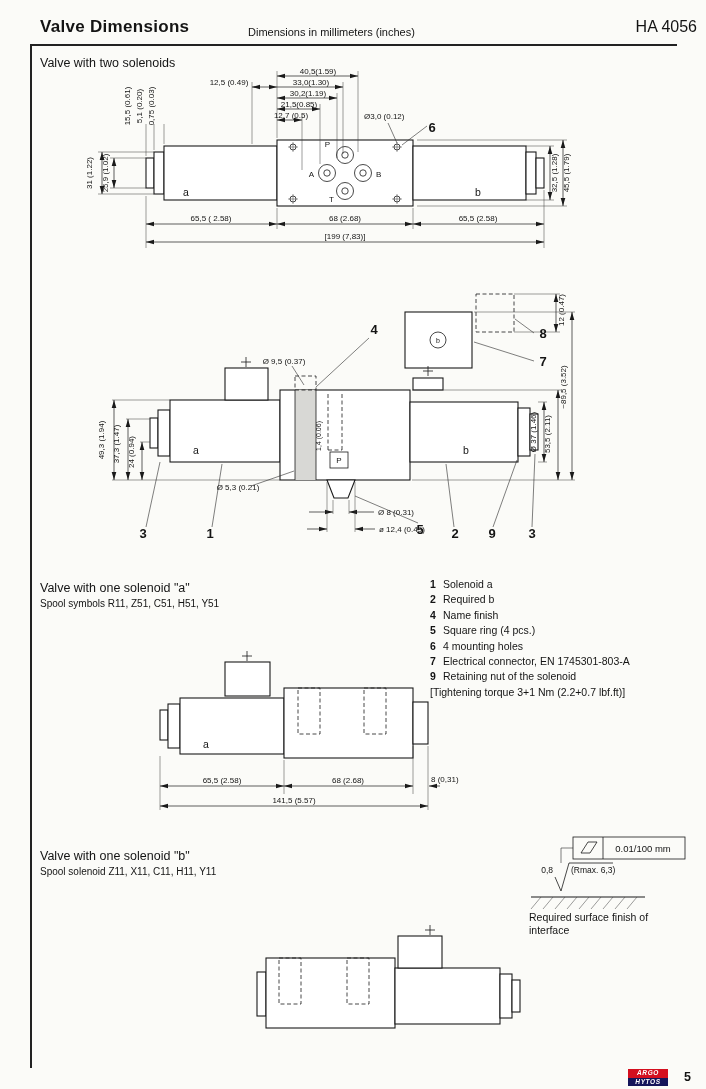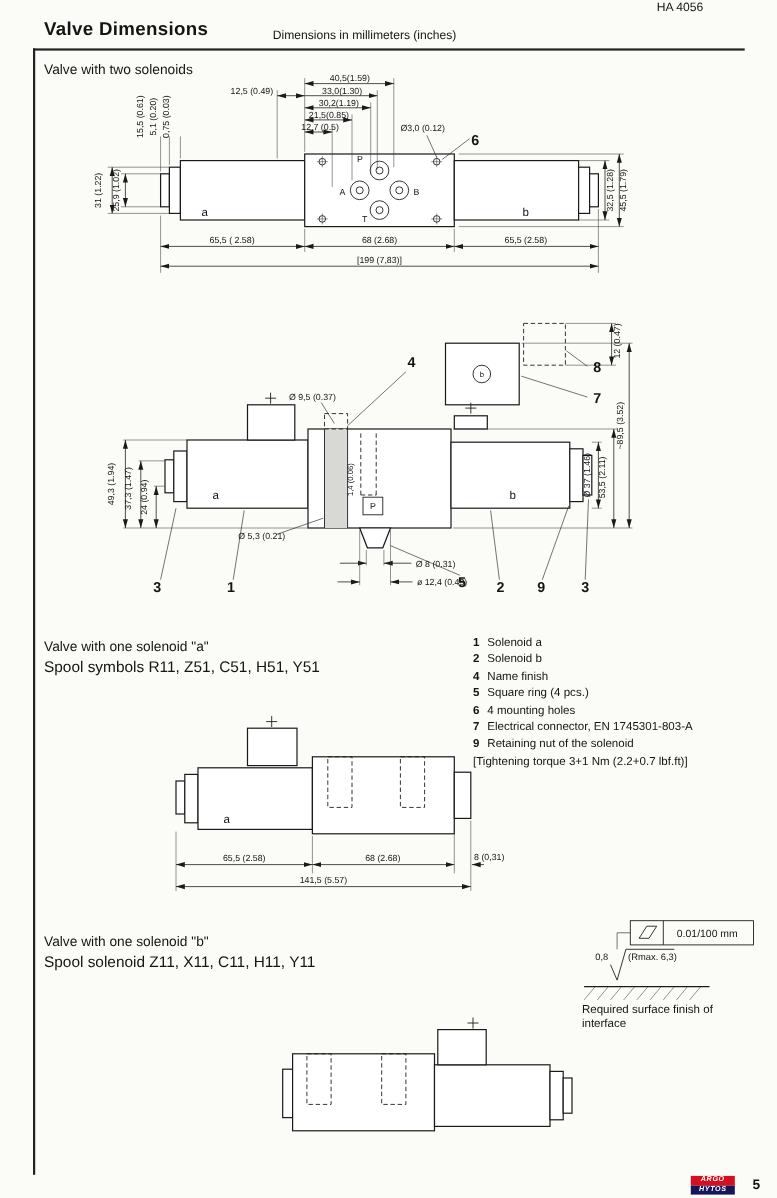--- a/index.html
+++ b/index.html
@@ -15,34 +15,34 @@
   .thin{fill:none;stroke:#1a1a1a;stroke-width:0.8}
   .dim{stroke:#1a1a1a;stroke-width:0.7;fill:none}
   .ext{stroke:#3a3a3a;stroke-width:0.5;fill:none}
   .lead{stroke:#2a2a2a;stroke-width:0.6;fill:none}
   .dash{fill:none;stroke:#1a1a1a;stroke-width:0.8;stroke-dasharray:4 2.5}
   .gray{fill:#d8d8d5;stroke:none}
   .legend{position:absolute;left:430px;top:577px;font-size:10.5px;line-height:15.4px;white-space:nowrap}
   .lnum{font-weight:bold;display:inline-block;width:13px}
   .lcont{padding-left:13px}
   .hdg{font-size:12.5px;font-weight:normal}
-  .sub{font-size:14px}
+  .sub{font-size:10px}
 </style>
 </head>
 <body>
 
 <svg width="0" height="0">
   <defs>
     <marker id="arr" markerWidth="9" markerHeight="7" refX="8" refY="3" orient="auto-start-reverse" markerUnits="userSpaceOnUse">
       <path d="M0,0.7 L8,3 L0,5.3 Z" fill="#1a1a1a"></path>
     </marker>
   </defs>
 </svg>
 
-<div class="abs" style="left:597px;top:1px;width:100px;text-align:left;font-size:11px">HA 4056</div>
+<div class="abs" style="left:597px;top:18px;width:100px;text-align:right;font-size:16px">HA 4056</div>
 <div class="abs" style="left:40px;top:17px;font-size:17px;font-weight:bold;letter-spacing:0.3px">Valve Dimensions</div>
 <div class="abs" style="left:248px;top:26px;font-size:11px">Dimensions in millimeters (inches)</div>
 <div class="abs" style="left:30px;top:44px;width:647px;height:2px;background:#222"></div>
 <div class="abs" style="left:30px;top:44px;width:1.5px;height:1024px;background:#222"></div>
 
 <div class="abs hdg" style="left:40px;top:56px">Valve with two solenoids</div>
 
 <svg style="left:80px;top:66px" width="490" height="195" viewBox="0 0 490 195">
   <g>
     <rect class="part" x="66" y="92" width="8" height="30"></rect>
@@ -233,21 +233,21 @@
   <text class="cal" x="55" y="256" text-anchor="middle">3</text>
   <text class="cal" x="122" y="256" text-anchor="middle">1</text>
   <text class="cal" x="332" y="252" text-anchor="middle">5</text>
   <text class="cal" x="367" y="256" text-anchor="middle">2</text>
   <text class="cal" x="404" y="256" text-anchor="middle">9</text>
   <text class="cal" x="444" y="256" text-anchor="middle">3</text>
 </svg>
 
 <div class="legend">
   <div><span class="lnum">1</span><span>Solenoid a</span></div>
-  <div><span class="lnum">2</span><span>Solenoid b</span></div>
+  <div><span class="lnum">2</span><span>Required b</span></div>
   <div><span class="lnum">4</span><span>Name finish</span></div>
   <div><span class="lnum">5</span><span>Square ring (4 pcs.)</span></div>
   <div><span class="lnum">6</span><span>4 mounting holes</span></div>
   <div><span class="lnum">7</span><span>Electrical connector, EN 1745301-803-A</span></div>
   <div><span class="lnum">9</span><span>Retaining nut of the solenoid</span></div>
   <div><span>[Tightening torque  3+1 Nm (2.2+0.7 lbf.ft)]</span></div>
 </div>
 
 <div class="abs hdg" style="left:40px;top:581px">Valve with one solenoid "a"</div>
 <div class="abs sub" style="left:40px;top:598px">Spool symbols R11, Z51, C51, H51, Y51</div>

